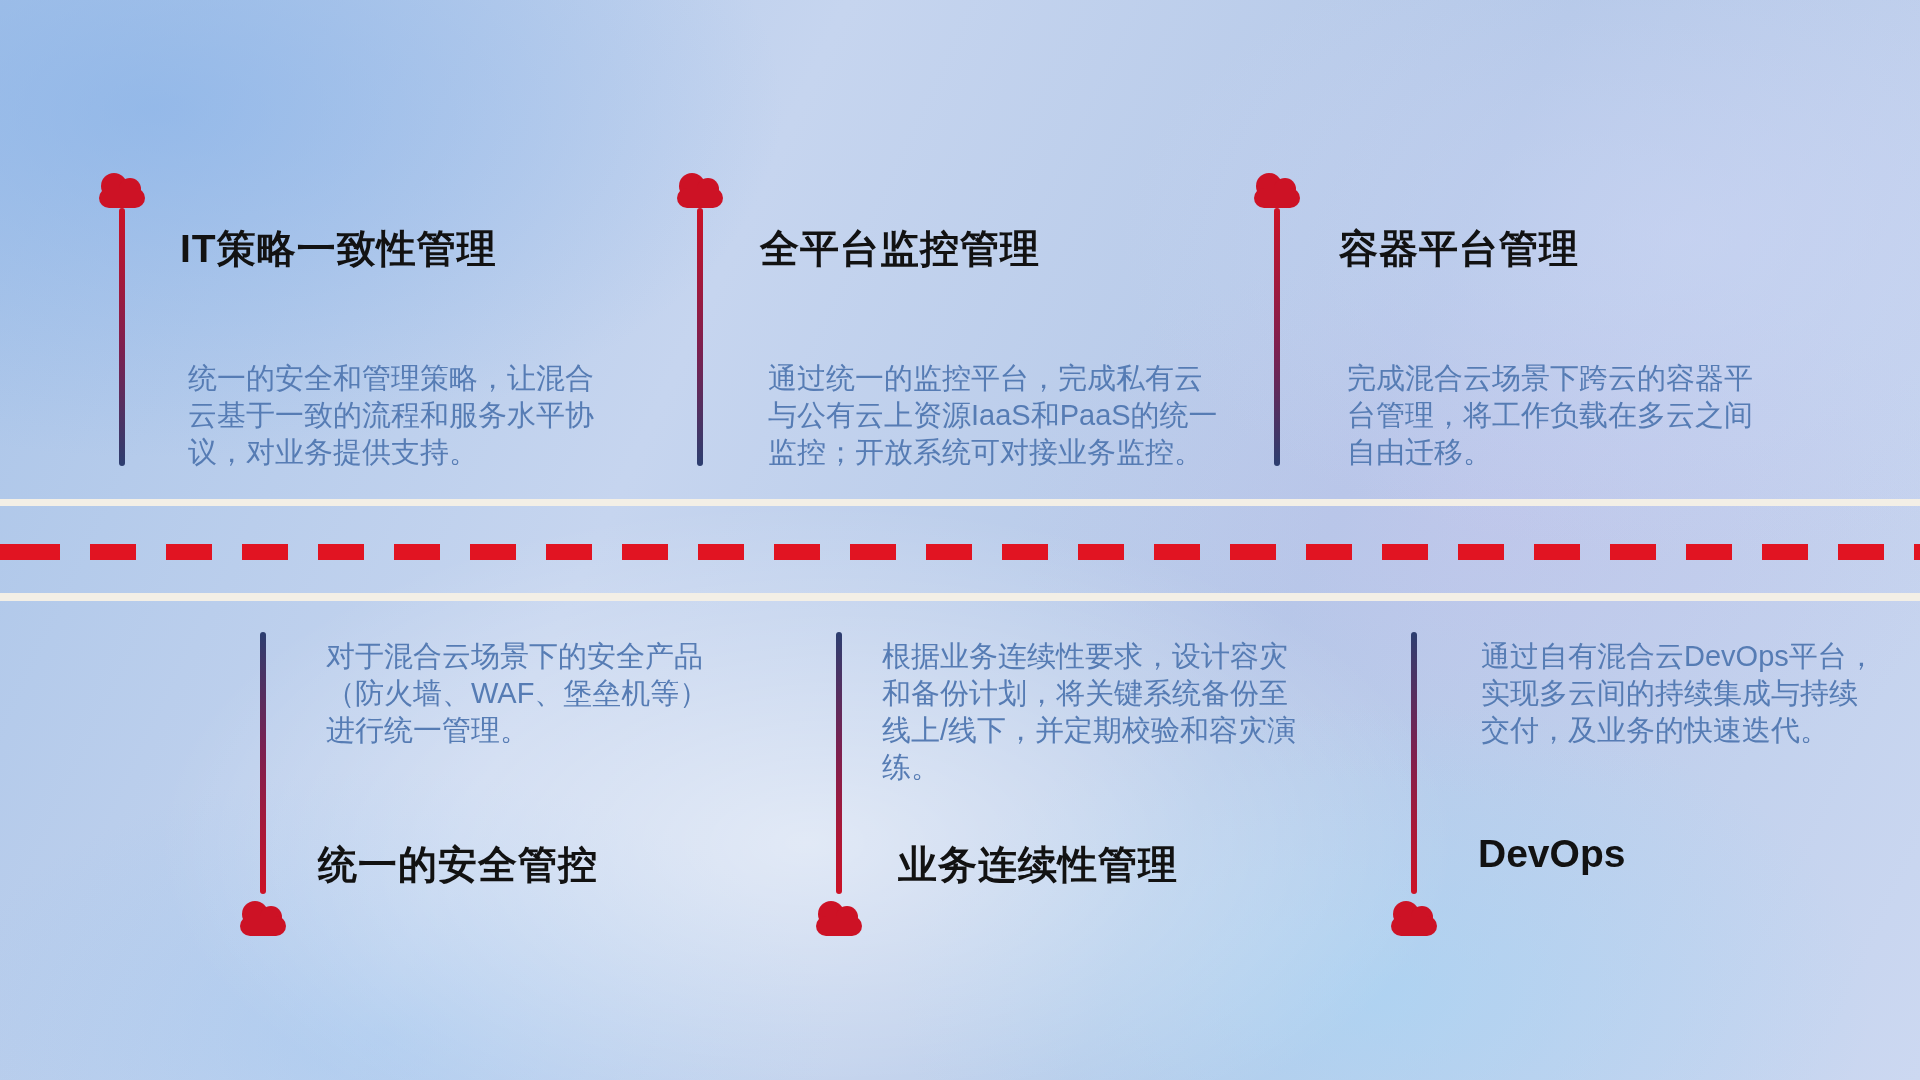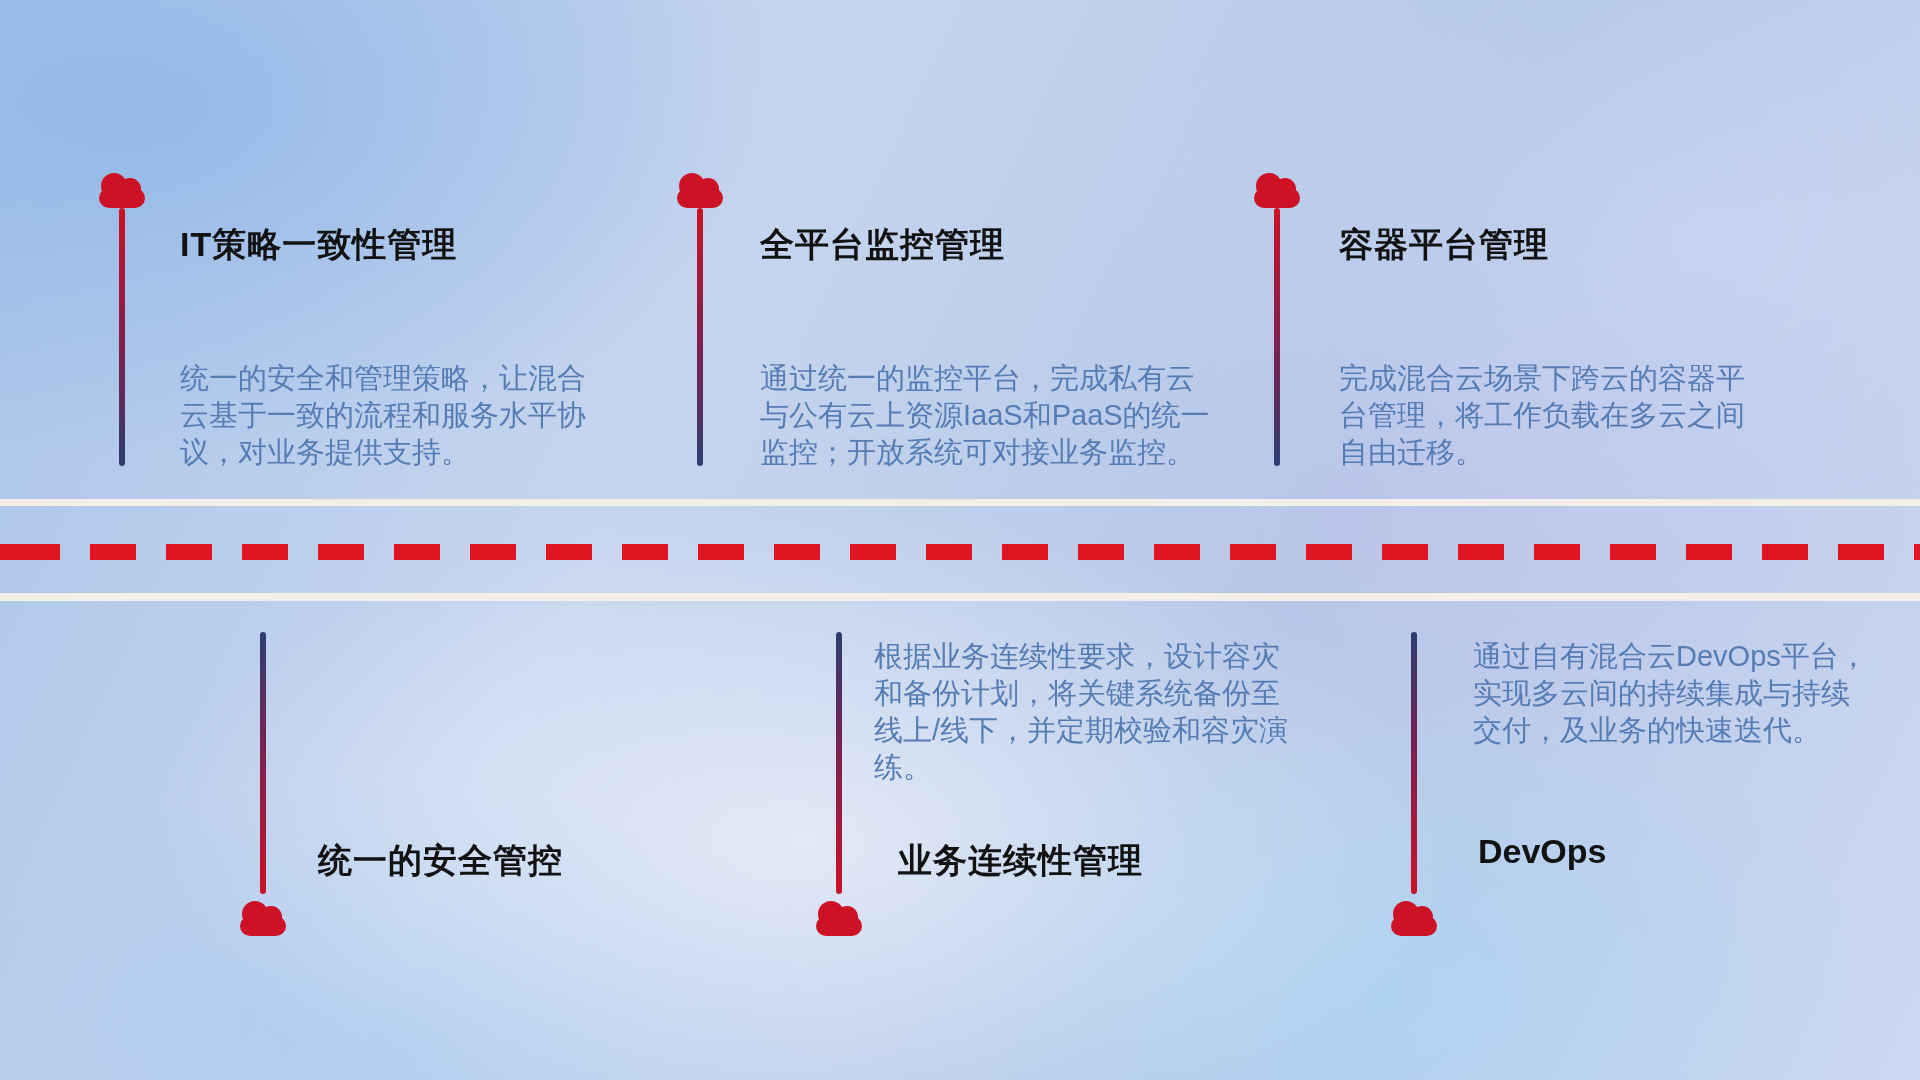--- a/index.html
+++ b/index.html
@@ -38,29 +38,30 @@
   .cloud svg { width: 100%; height: 100%; display: block; fill: var(--red, #cd1225); }
   .stem { position: absolute; width: 6px; border-radius: 3px; }
   .stem.down {
     background: linear-gradient(180deg, var(--red, #cd1225) 0%, #7c2050 55%, var(--navy, #2c3e70) 100%);
   }
   .stem.up {
     background: linear-gradient(180deg, var(--navy, #2c3e70) 0%, #7c2050 45%, var(--red, #cd1225) 100%);
   }
   .title {
     position: absolute;
-    font-size: 34px; font-weight: 700;
+    font-size: 39px; font-weight: 700;
     color: var(--title-color, #121212);
     letter-spacing: 1px;
     white-space: nowrap;
   }
   .desc {
     position: absolute;
     font-size: 29px; line-height: 37px;
     color: var(--desc-color, #567cb4);
+    margin-left: 8px;
   }
 
   
   .t1-cloud { left: 93px;  top: 168px; }
   .t2-cloud { left: 671px; top: 168px; }
   .t3-cloud { left: 1248px; top: 168px; }
   .t1-stem { left: 119px;  top: 208px; height: 258px; }
   .t2-stem { left: 697px;  top: 208px; height: 258px; }
   .t3-stem { left: 1274px; top: 208px; height: 258px; }
   .t1-title { left: 180px;  top: 222px; }
@@ -120,20 +121,21 @@
         <circle cx="21" cy="18" r="13"></circle>
         <circle cx="37" cy="21" r="11"></circle>
         <rect x="6" y="20" width="46" height="20" rx="10"></rect>
       </svg>
   </div>
   <div class="stem down t3-stem"></div>
   <h2 class="title t3-title">容器平台管理</h2>
   <p class="desc t3-desc">完成混合云场景下跨云的容器平台管理，将工作负载在多云之间自由迁移。</p>
 
   <div class="stem up b1-stem"></div>
+  <p class="desc b1-desc">对于混合云场景下的安全产品（防火墙、WAF、堡垒机等）进行统一管理。</p>
   <h2 class="title b1-title">统一的安全管控</h2>
   <div class="cloud b1-cloud">
     <svg viewBox="0 0 58 42">
         <circle cx="21" cy="18" r="13"></circle>
         <circle cx="37" cy="21" r="11"></circle>
         <rect x="6" y="20" width="46" height="20" rx="10"></rect>
       </svg>
   </div>
 
   <div class="stem up b2-stem"></div>

